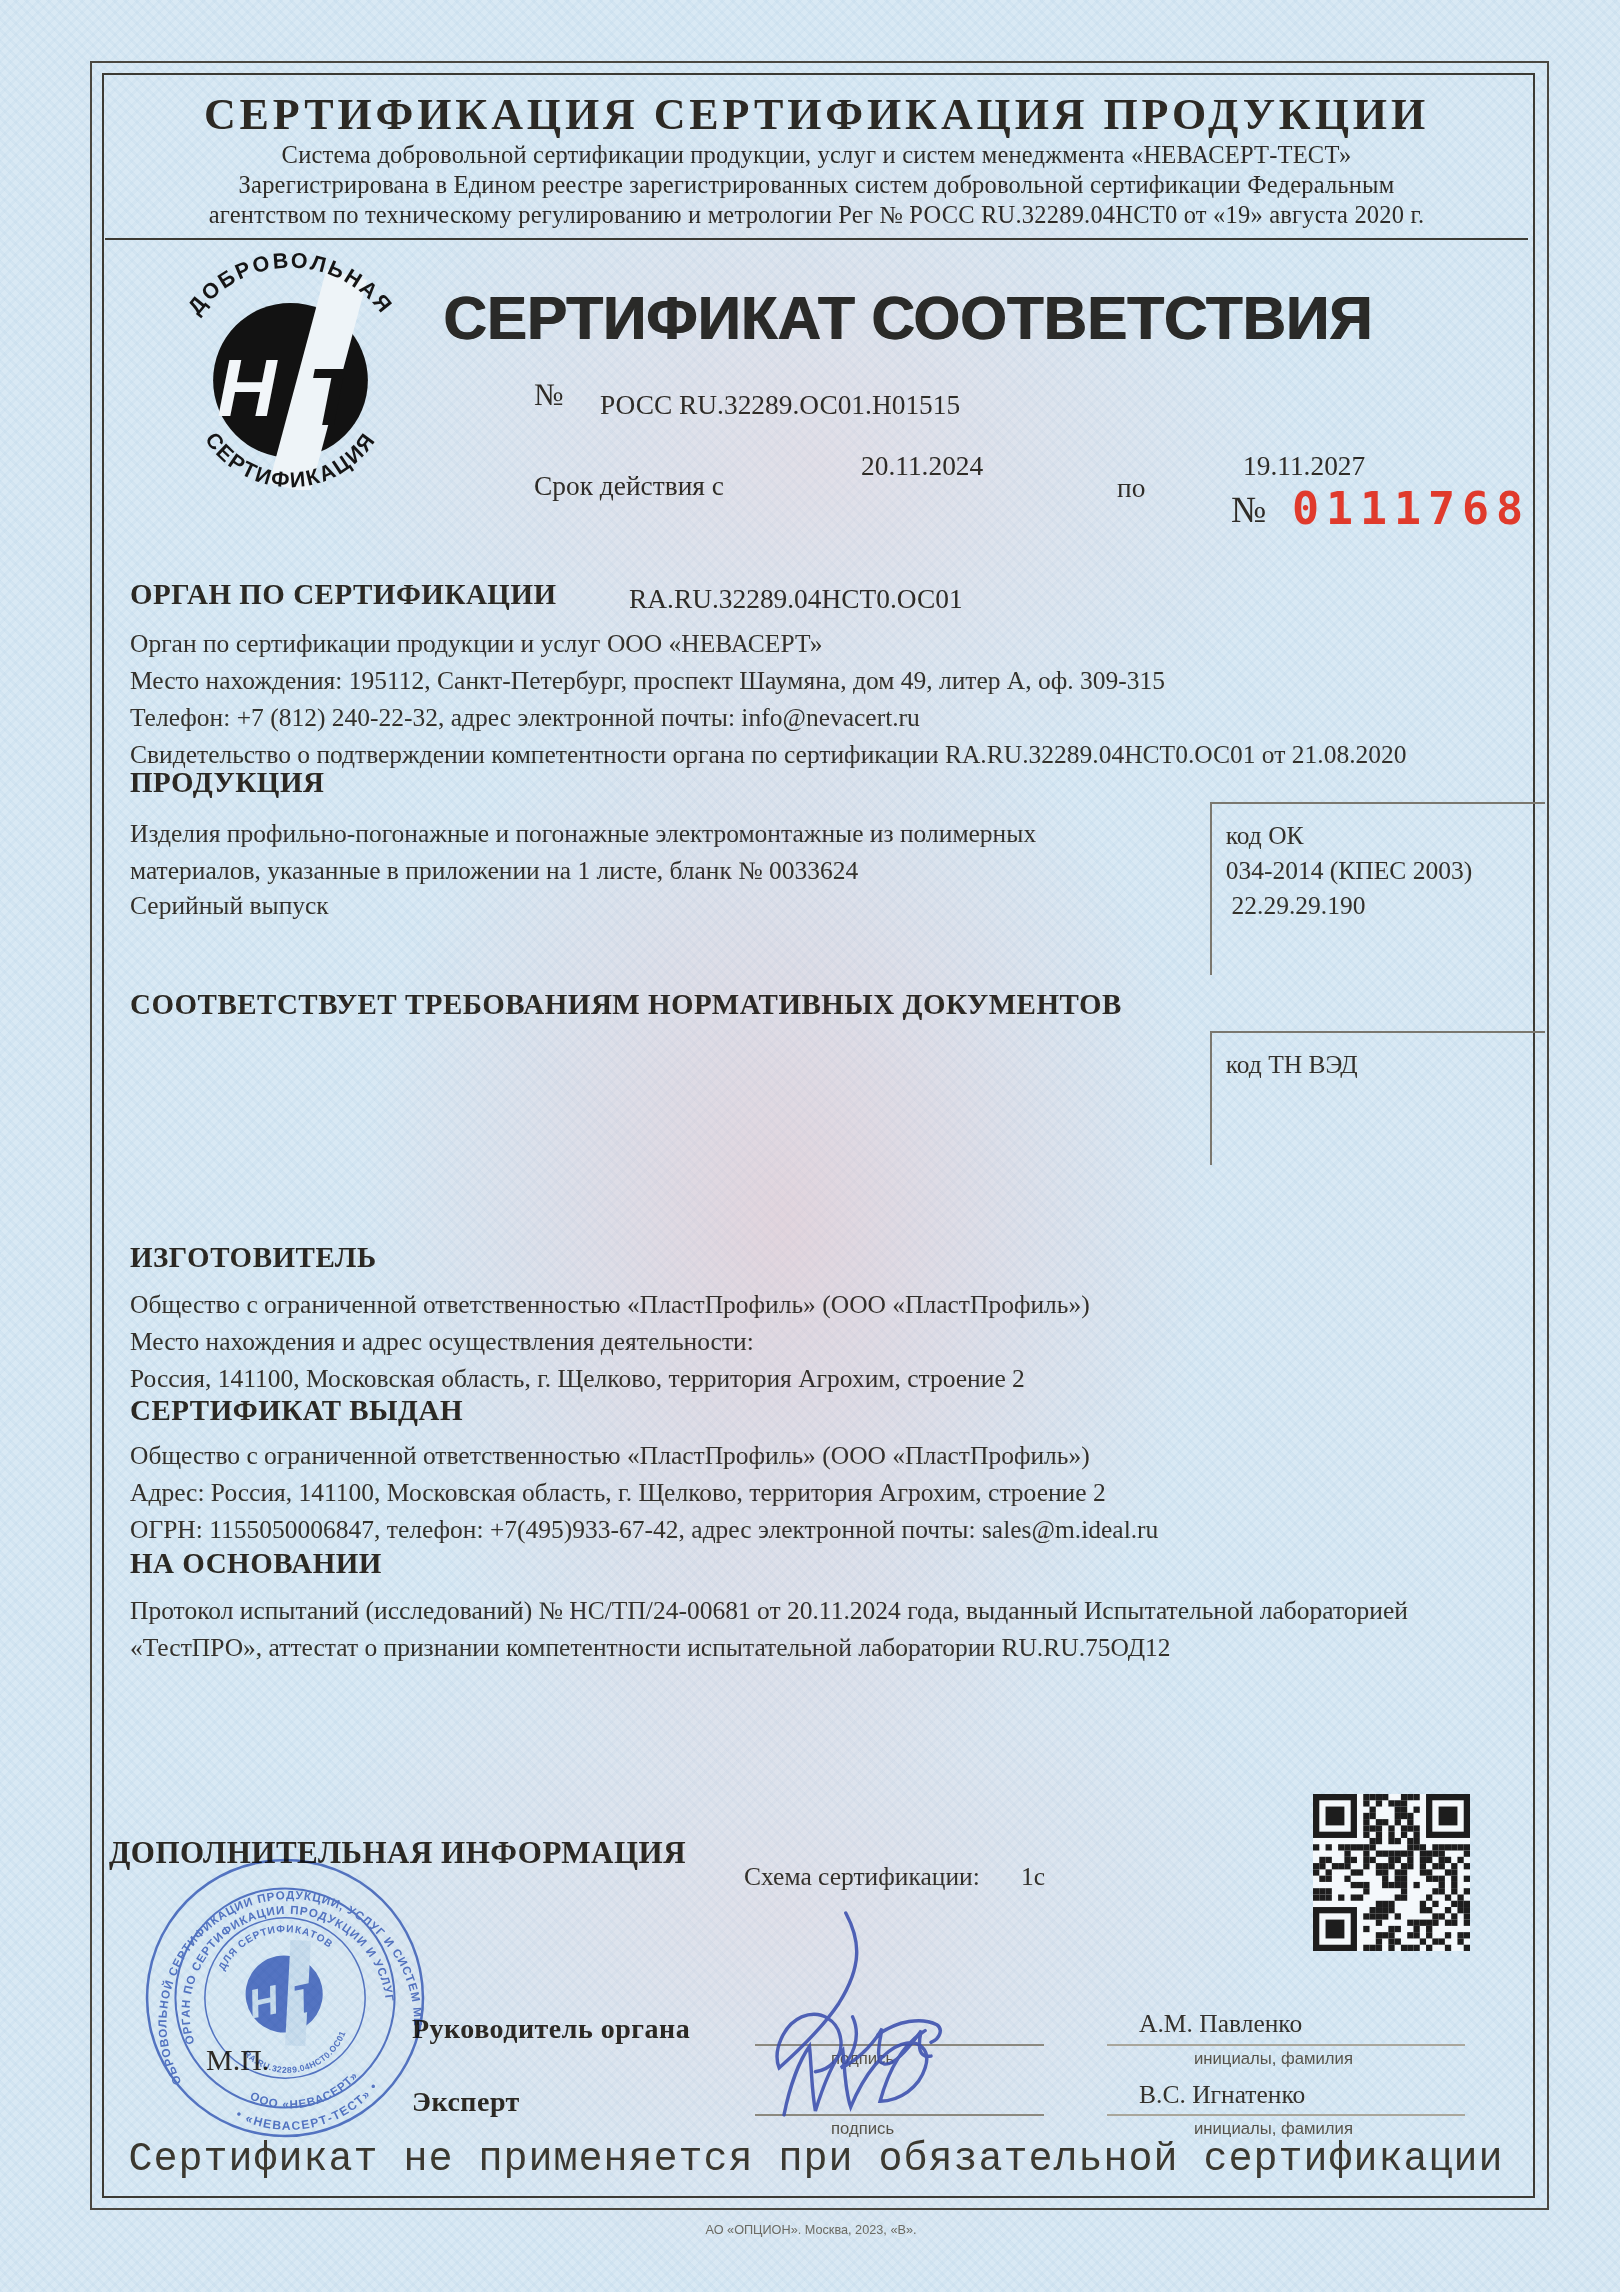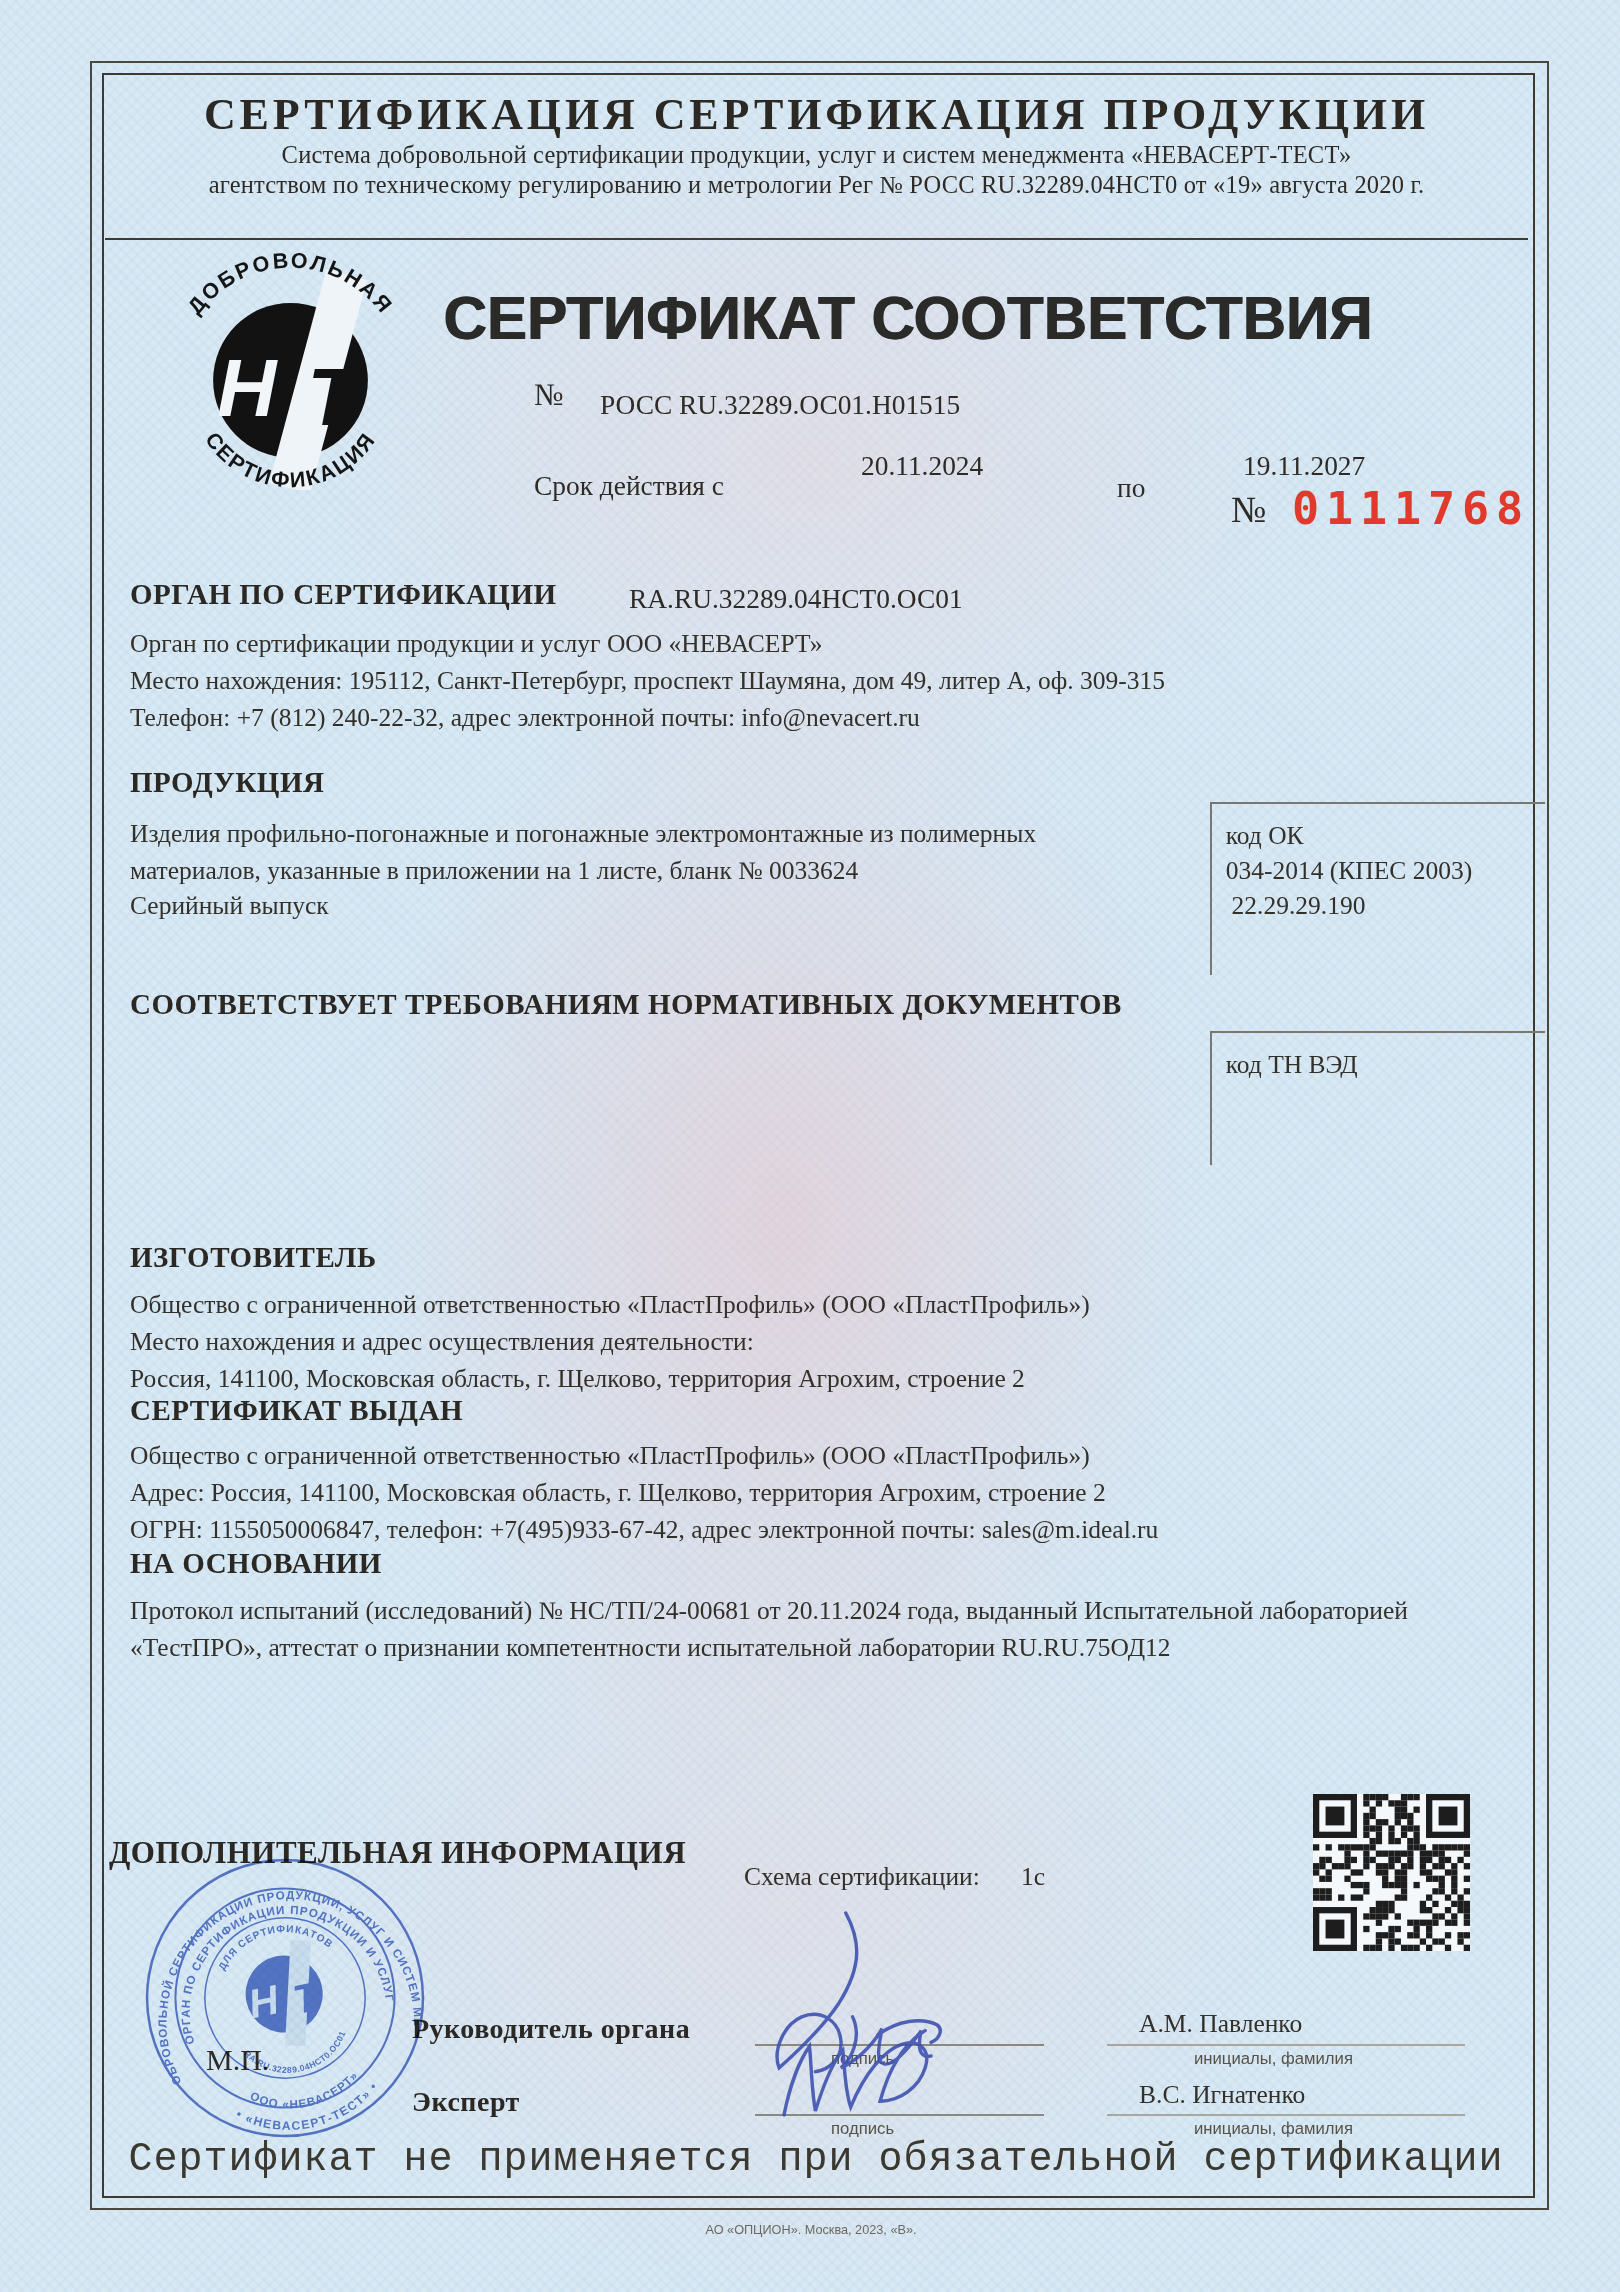--- a/index.html
+++ b/index.html
@@ -59,20 +59,21 @@
 <body>
 
 <div class="page">
 
   <div class="frame-outer"></div>
   <div class="frame-inner"></div>
 
   <div class="header-box">
     <div class="header-title">СЕРТИФИКАЦИЯ СЕРТИФИКАЦИЯ ПРОДУКЦИИ</div>
     <div class="header-sub">Система добровольной сертификации продукции, услуг и систем менеджмента «НЕВАСЕРТ-ТЕСТ»</div>
+    <div class="header-sub">Зарегистрирована в Едином реестре зарегистрированных систем добровольной сертификации Федеральным</div>
     <div class="header-sub">агентством по техническому регулированию и метрологии Рег № РОСС RU.32289.04НСТ0 от «19» августа 2020 г.</div>
   </div>
 
   <svg class="abs" style="left:162px;top:253px;" width="257" height="237" viewBox="0 0 262 242">
     <defs>
       <path id="logo-arc-top" d="M 16 130 A 114 114 0 0 1 246 130"></path>
       <path id="logo-arc-bot" d="M 28 136 A 103 103 0 0 0 234 136"></path>
     </defs>
     <circle cx="131" cy="130" r="79" fill="#121212"></circle>
     <rect x="138" y="18" width="43" height="226" fill="#eef4f8" transform="rotate(15 159 130)"></rect>
@@ -98,20 +99,21 @@
 
   <div class="abs" style="left:1231px;top:488px;font-size:37px;color:#2e2b26;">№</div>
   <div class="abs serial" style="left:1292px;top:482px;color:#e03a2c;">0111768</div>
 
   <div class="abs sec-h" style="left:130px;top:578px;">ОРГАН ПО СЕРТИФИКАЦИИ</div>
   <div class="abs lbl" style="left:629px;top:584px;">RA.RU.32289.04НСТ0.ОС01</div>
   <div class="abs body-text" style="left:130px;top:625px;width:1402px;">
     <div>Орган по сертификации продукции и услуг ООО «НЕВАСЕРТ»</div>
     <div>Место нахождения: 195112, Санкт-Петербург, проспект Шаумяна, дом 49, литер А, оф. 309-315</div>
     <div>Телефон: +7 (812) 240-22-32, адрес электронной почты: info@nevacert.ru</div>
+    <div>Свидетельство о подтверждении компетентности органа по сертификации RA.RU.32289.04НСТ0.ОС01 от 21.08.2020</div>
   </div>
 
   <div class="abs sec-h" style="left:130px;top:766px;">ПРОДУКЦИЯ</div>
   <div class="abs body-text" style="left:130px;top:815px;width:990px;">Изделия профильно-погонажные и погонажные электромонтажные из полимерных материалов, указанные в приложении на 1 листе, бланк № 0033624</div>
   <div class="abs body-text" style="left:130px;top:887px;">Серийный выпуск</div>
   <div class="abs code-box" style="left:1210px;top:802px;width:319px;height:157px;">
     <div class="body-text">код ОК</div>
     <div class="body-text">034-2014 (КПЕС 2003)</div>
     <div class="body-text" style="padding-left:5.9px;">22.29.29.190</div>
   </div>

